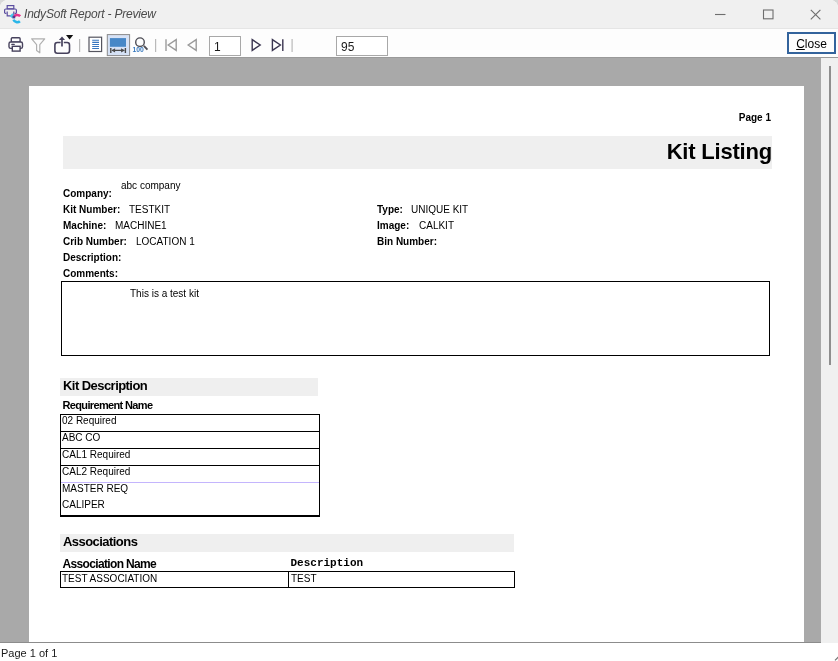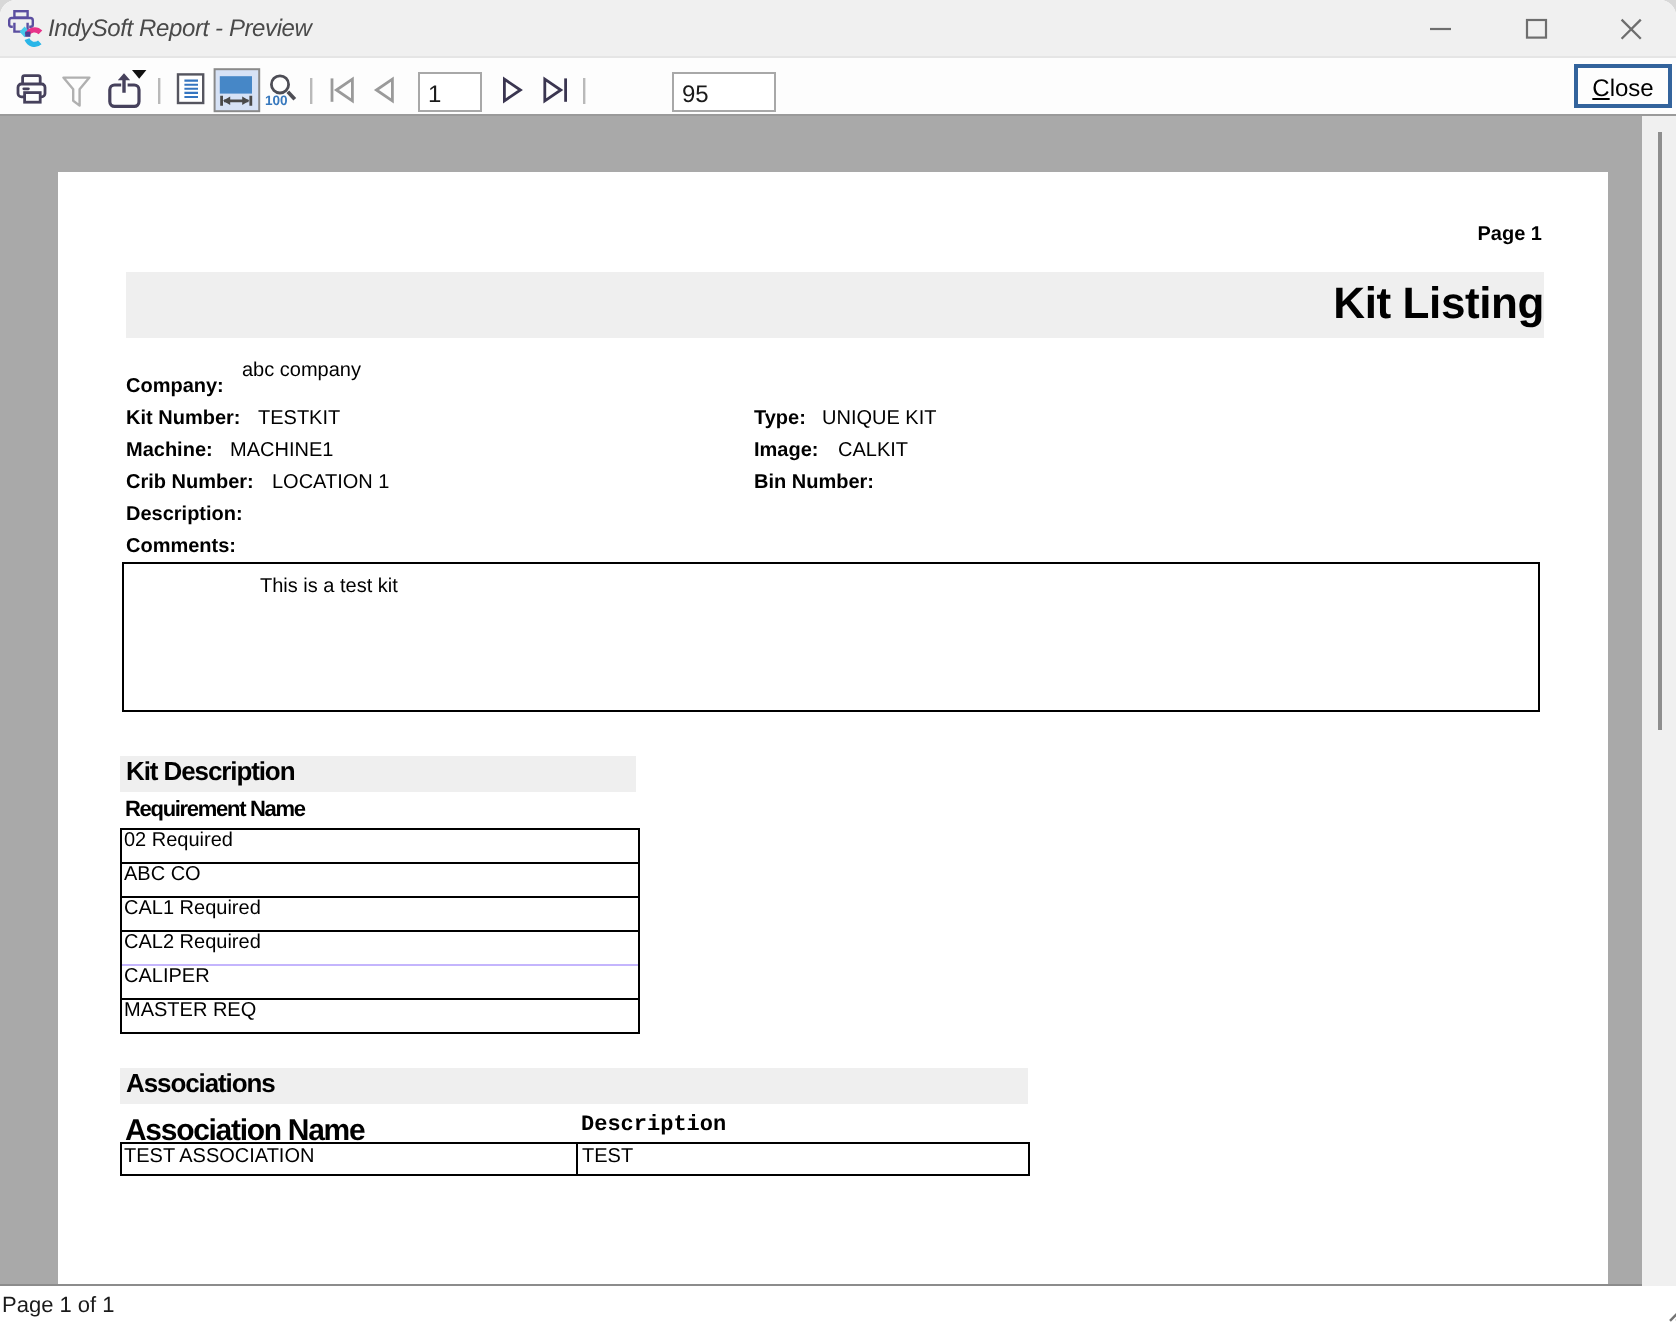--- a/index.html
+++ b/index.html
@@ -143,25 +143,25 @@
       <div style="position:absolute; left:382px; top:116px; line-height:16px;">UNIQUE KIT</div>
       <div style="position:absolute; left:390px; top:132px; line-height:16px;">CALKIT</div>
       <div style="position:absolute; left:32px; top:195px; width:709px; height:75px; border:1px solid #000;"></div>
       <div class="hdrbar" style="left:31px; top:292px; width:258px; height:18px; font-size:13px; font-weight:bold; letter-spacing:-0.55px; padding:0 0 0 3px;">Kit Description</div>
       <div style="position:absolute; left:33.5px; top:313px; font-weight:bold; font-size:11px; letter-spacing:-0.65px;">Requirement Name</div>
       <div style="position:absolute; left:31px; top:328px; width:260px; height:103px; border:1px solid #000; line-height:12px;">
         <div style="height:17px; border-bottom:1px solid #000; padding-left:1px;">02 Required</div>
         <div style="height:17px; border-bottom:1px solid #000; padding-left:1px;">ABC CO</div>
         <div style="height:17px; border-bottom:1px solid #000; padding-left:1px;">CAL1 Required</div>
         <div style="height:17px; border-bottom:1px solid #c4b5fd; padding-left:1px;">CAL2 Required</div>
+        <div style="height:16px; padding-left:1px;">MASTER REQ</div>
         <div style="height:17px; border-bottom:1px solid #000; padding-left:1px;">CALIPER</div>
-        <div style="height:16px; padding-left:1px;">MASTER REQ</div>
       </div>
       <div class="hdrbar" style="left:31px; top:448px; width:454px; height:18px; font-size:13px; font-weight:bold; letter-spacing:-0.55px; padding:0 0 0 3px;">Associations</div>
-      <div style="position:absolute; left:33.5px; top:471px; font-weight:bold; font-size:15px; letter-spacing:-0.65px;">Association Name</div>
+      <div style="position:absolute; left:33.5px; top:471px; font-weight:bold; font-size:12px; letter-spacing:-0.65px;">Association Name</div>
       <div style="position:absolute; left:261.5px; top:471px; font-weight:bold; font-size:11px;font-family:Liberation Mono, monospace;">Description</div>
       <div style="position:absolute; left:31px; top:485px; width:455px; height:17px; border:1px solid #000; line-height:12px;">
         <div style="position:absolute; left:0; top:0; width:228px; height:15px; border-right:1px solid #000; padding:1px 0 0 1px;">TEST ASSOCIATION</div>
         <div style="position:absolute; left:229px; top:0; padding:1px 0 0 1px;">TEST</div>
       </div>
     </div>
   </div>
   <div id="vsb">
       <div class="thumb"></div>
     </div>

